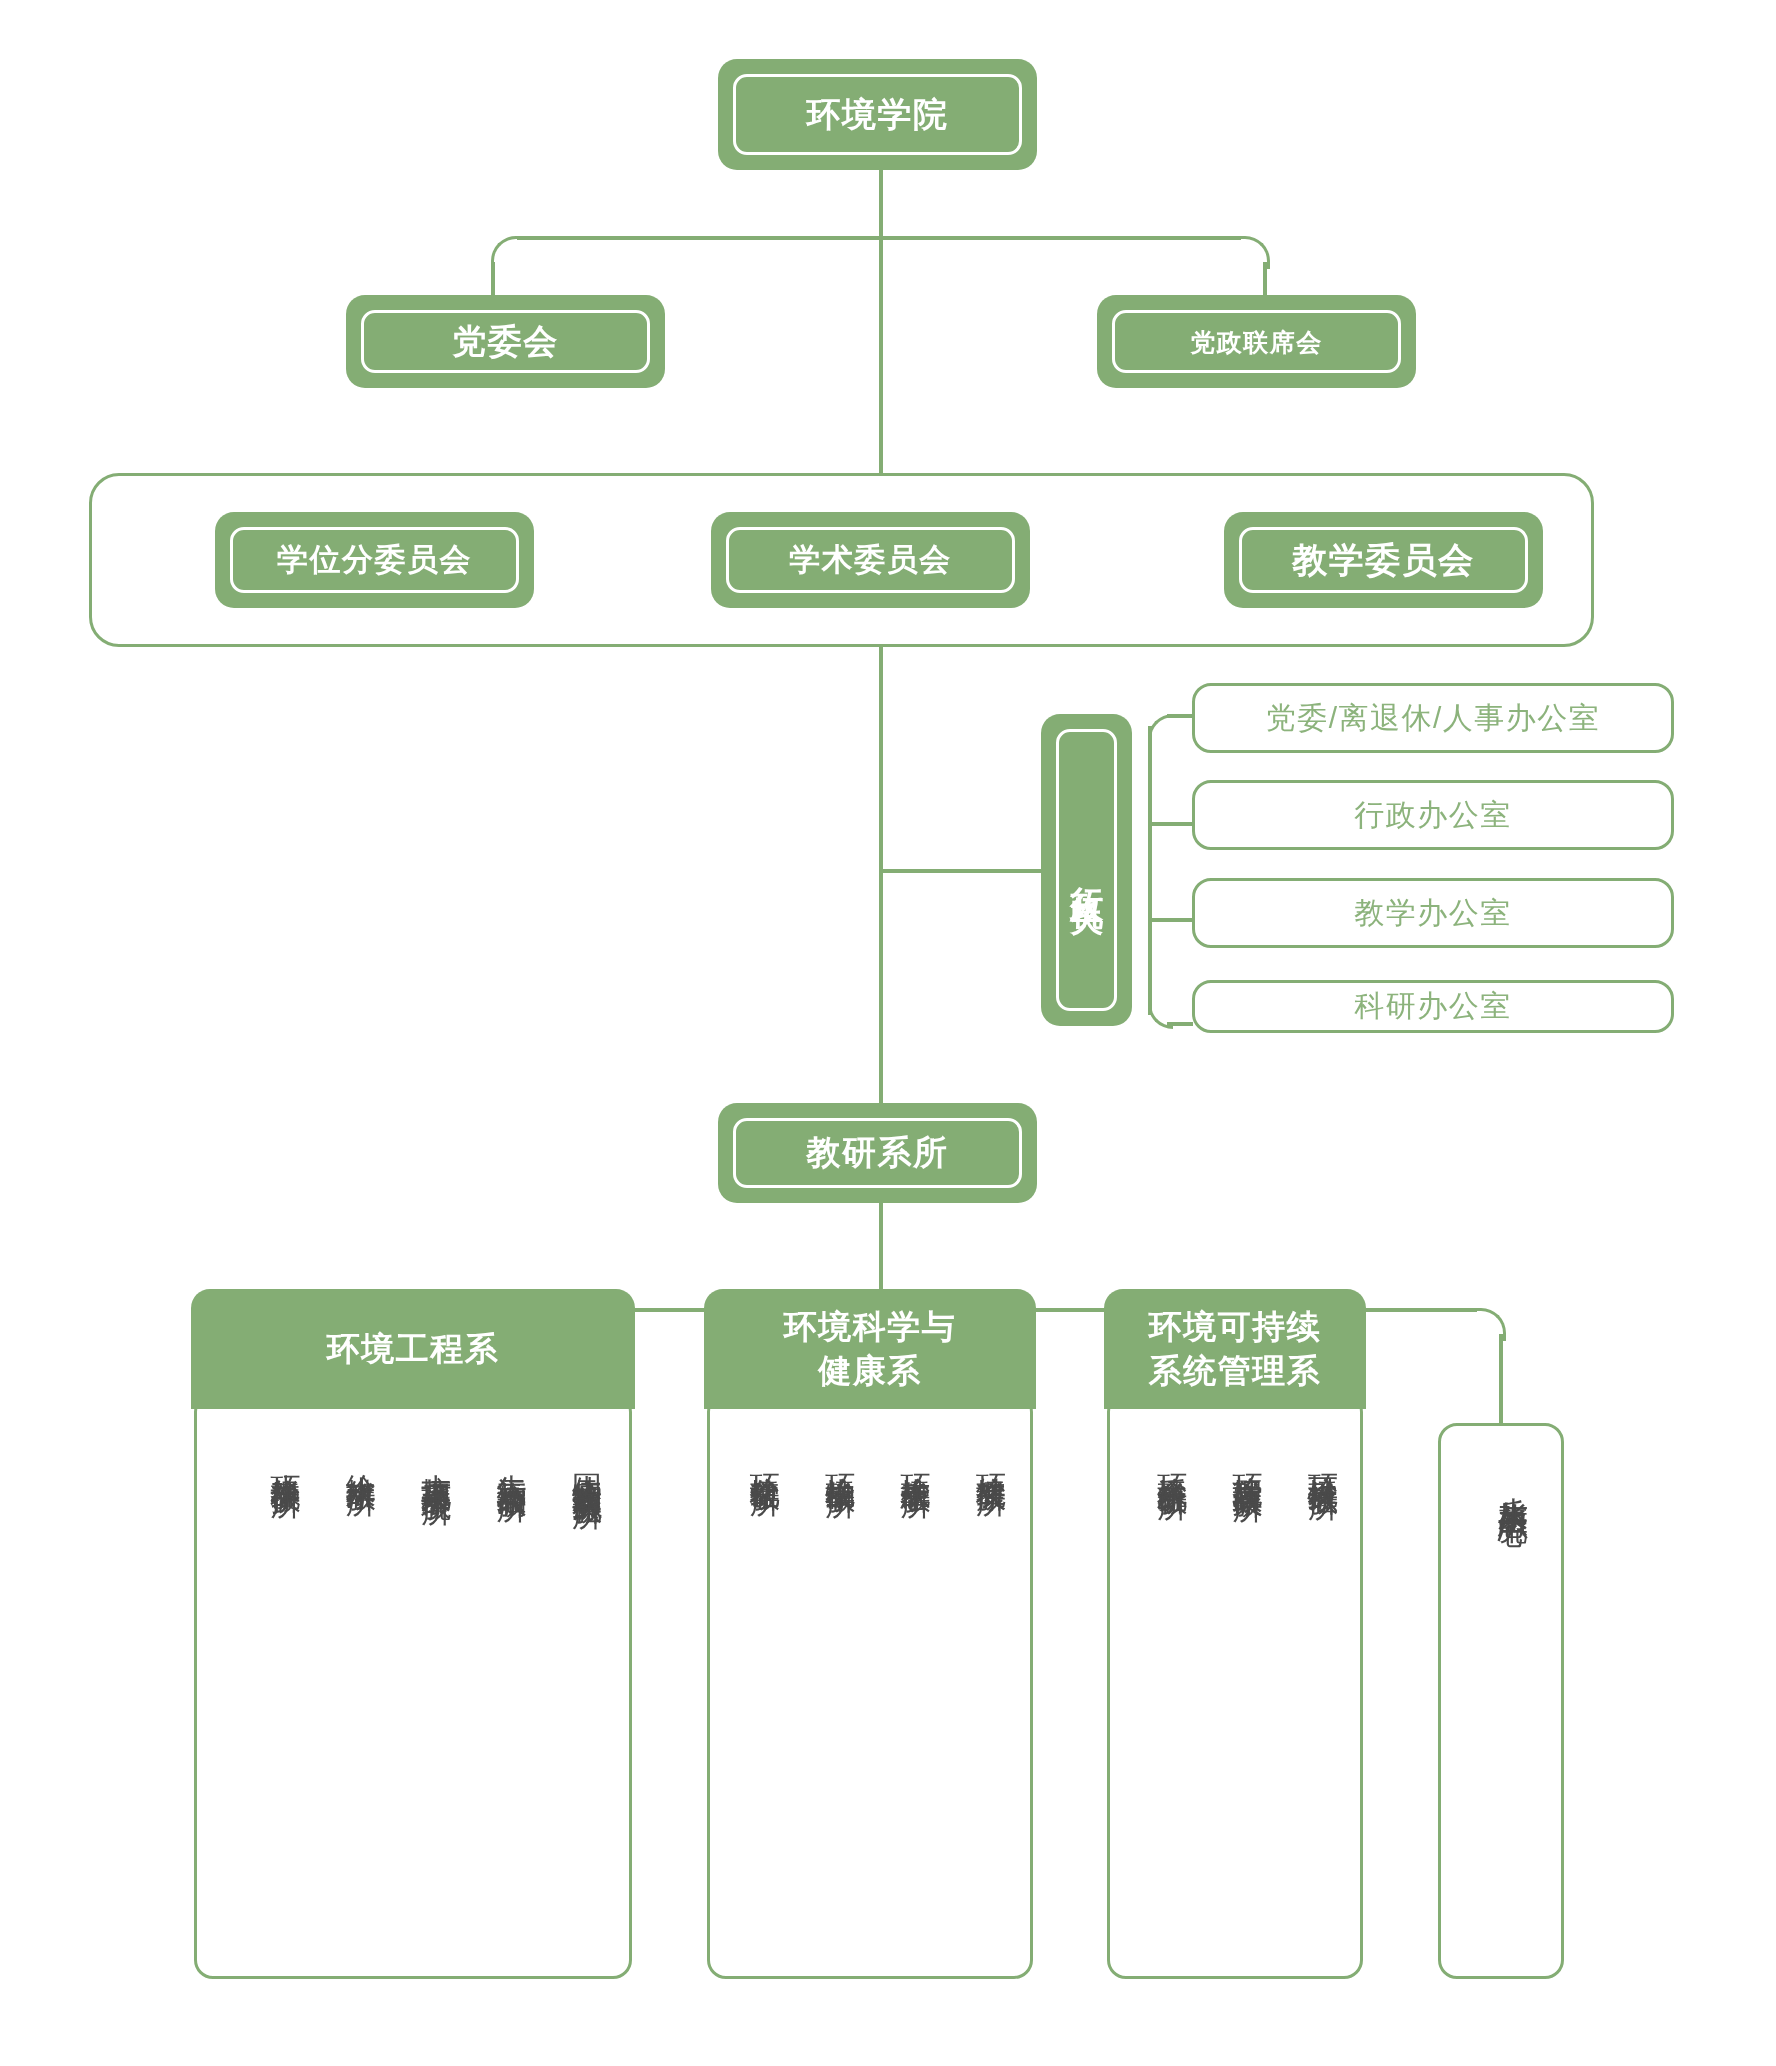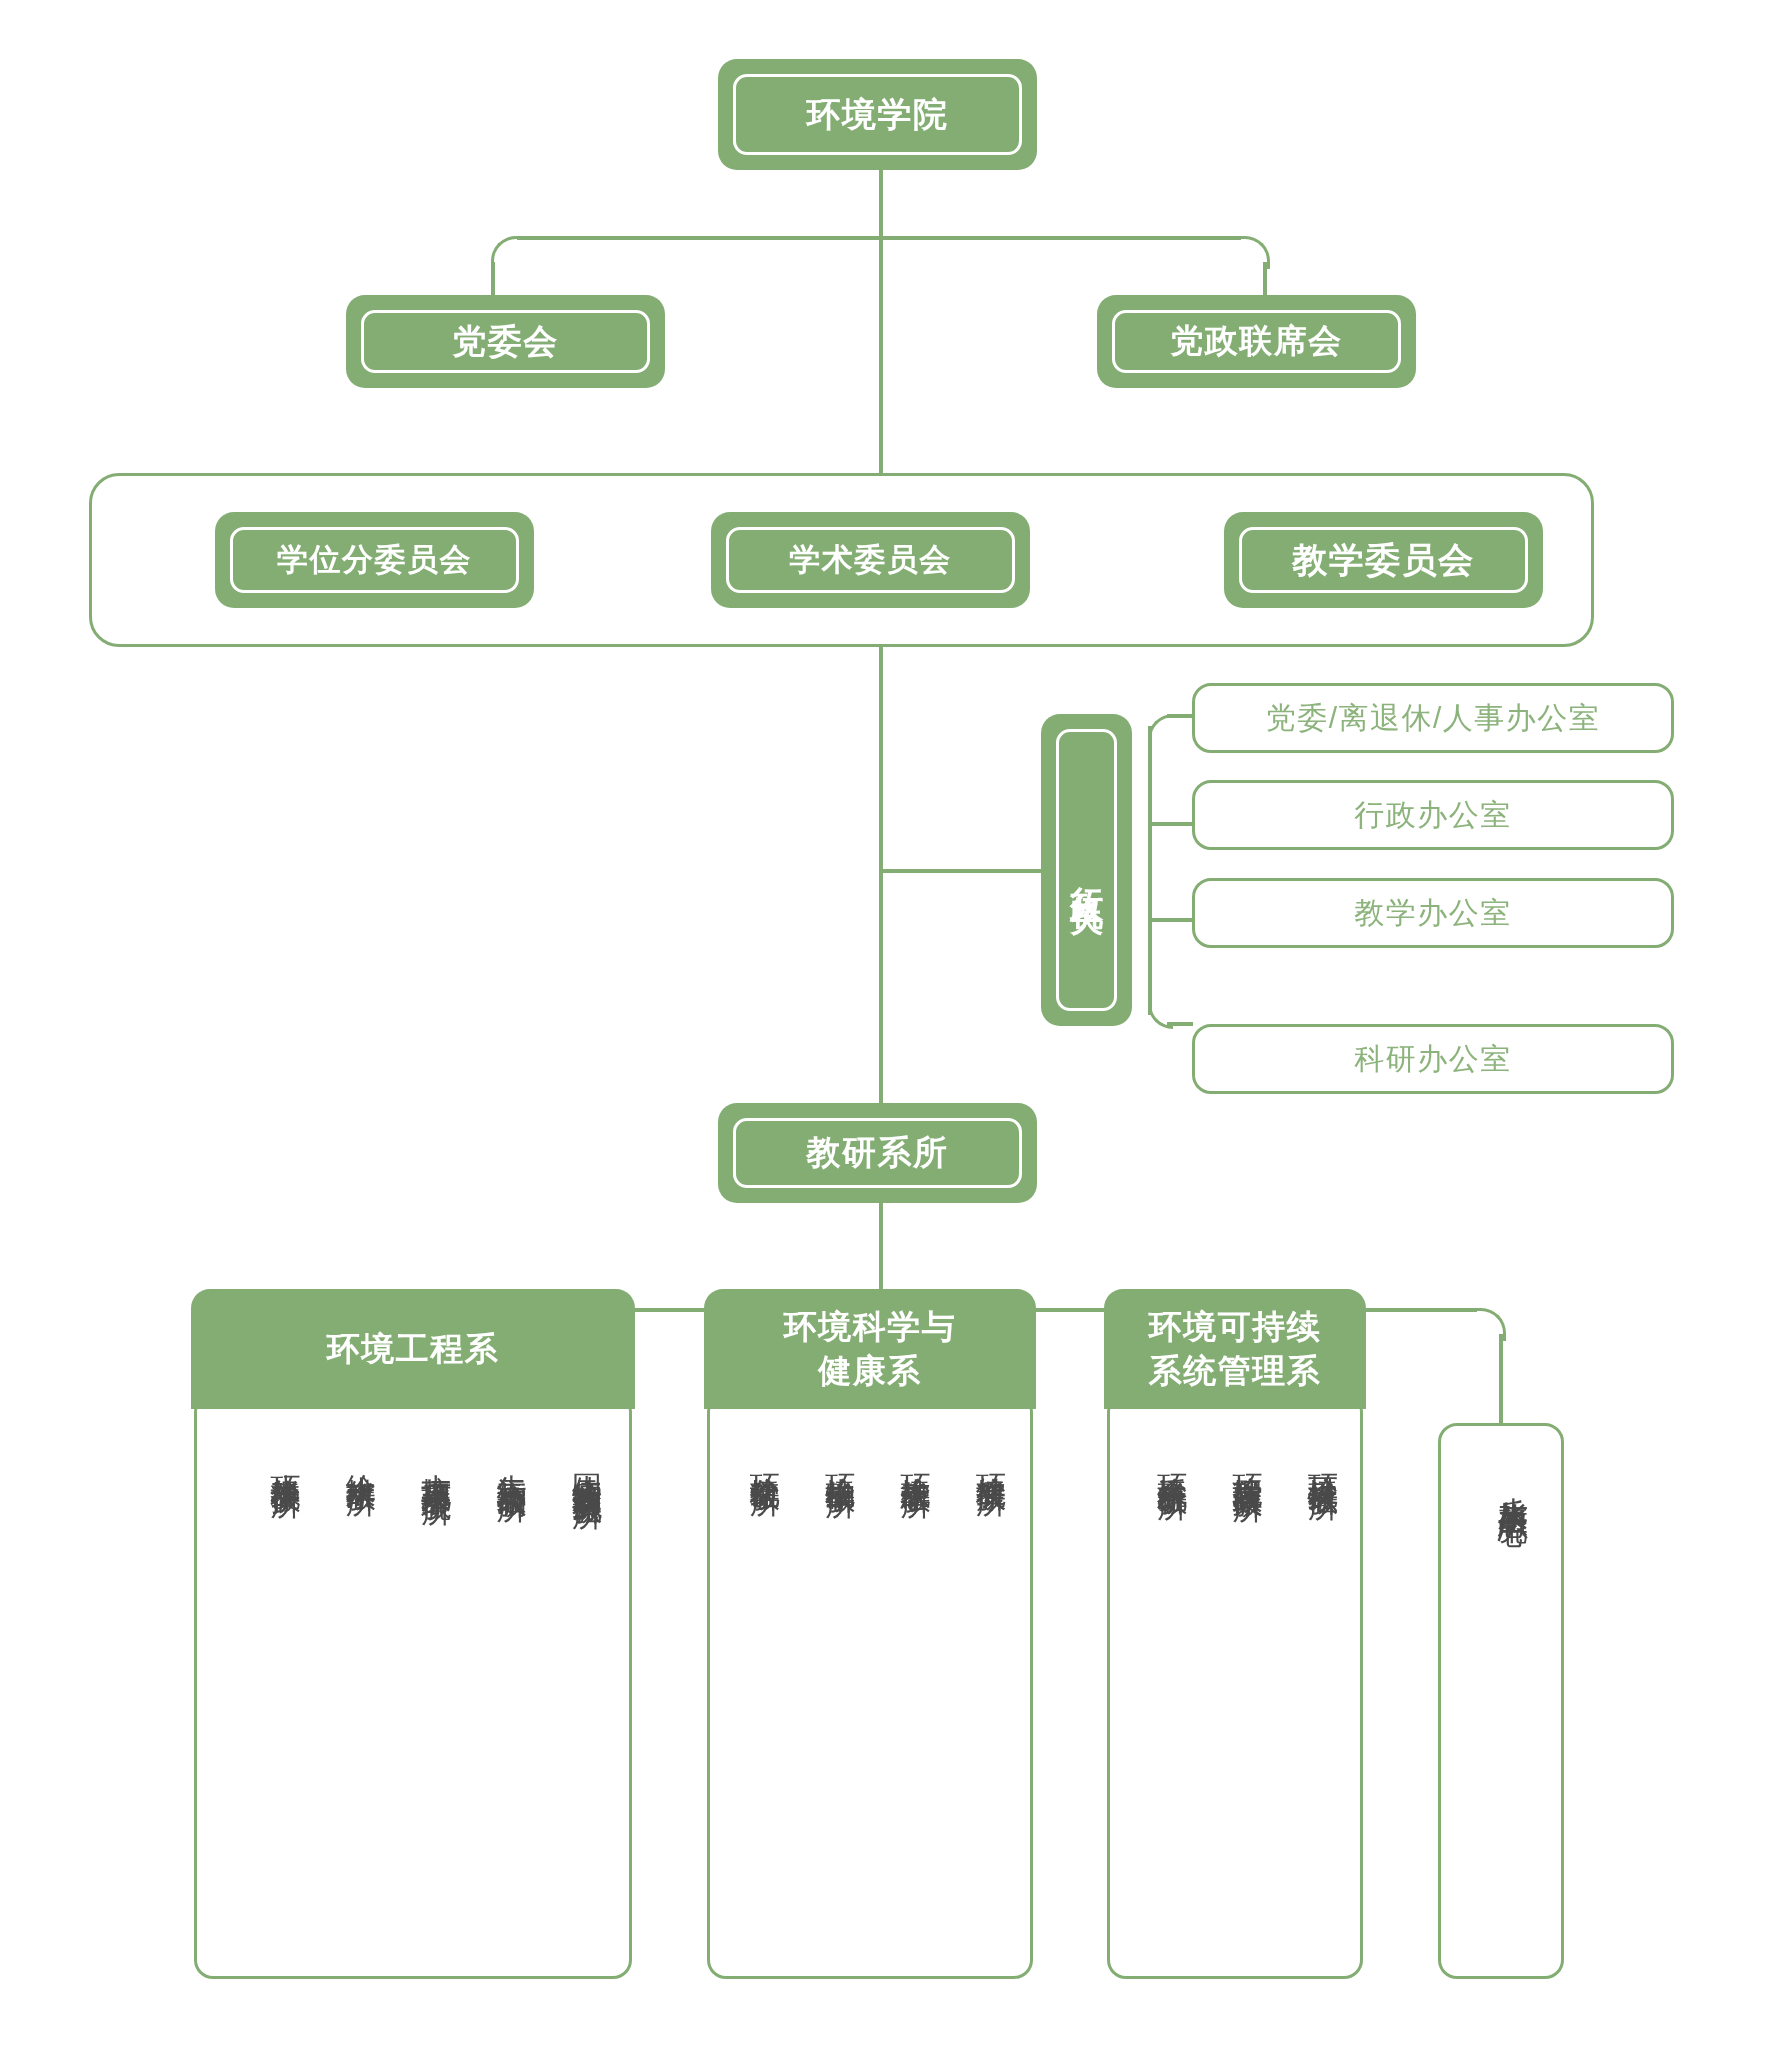--- a/index.html
+++ b/index.html
@@ -92,21 +92,21 @@
   <div class="ln ln-h" style="left:879px;top:869px;width:163px;height:3.7px;"></div>
 
   <div class="node" style="left:718px;top:59px;width:319px;height:111px;">
     <div class="inner" style="font-size:34px;">环境学院</div>
   </div>
 
   <div class="node" style="left:346px;top:295px;width:319px;height:93px;">
     <div class="inner" style="font-size:34px;">党委会</div>
   </div>
   <div class="node" style="left:1097px;top:295px;width:319px;height:93px;">
-    <div class="inner" style="font-size:33px;">党政联席会</div>
+    <div class="inner" style="font-size:25px;">党政联席会</div>
   </div>
 
   <div class="frame" style="left:89px;top:473px;width:1505px;height:174px;"></div>
 
   <div class="node" style="left:215px;top:512px;width:319px;height:96px;align-items:center;">
     <div class="inner" style="font-size:31px;">学位分委员会</div>
   </div>
   <div class="node" style="left:711px;top:512px;width:319px;height:96px;">
     <div class="inner" style="font-size:31px;">学术委员会</div>
   </div>
@@ -123,21 +123,21 @@
   <div class="corner corner-bl" style="left:1148px;top:1004px;width:22px;height:22px;"></div>
 
   <div class="ln ln-h" style="left:1167px;top:714px;width:26px;height:3.7px;"></div>
   <div class="ln ln-h" style="left:1148px;top:822px;width:45px;height:3.7px;"></div>
   <div class="ln ln-h" style="left:1148px;top:918px;width:45px;height:3.7px;"></div>
   <div class="ln ln-h" style="left:1167px;top:1022px;width:26px;height:3.7px;"></div>
 
   <div class="office" style="left:1192px;top:683px;width:482px;height:70px;">党委/离退休/人事办公室</div>
   <div class="office" style="left:1192px;top:878px;width:482px;height:70px;">教学办公室</div>
   <div class="office" style="left:1192px;top:780px;width:482px;height:70px;">行政办公室</div>
-  <div class="office" style="left:1192px;top:1024px;width:482px;height:70px;">科研办公室</div>
+  <div class="office" style="left:1192px;top:980px;width:482px;height:53px;">科研办公室</div>
 
   <div class="node" style="left:718px;top:1103px;width:319px;height:100px;">
     <div class="inner" style="font-size:34px;">教研系所</div>
   </div>
 
   <div class="ln ln-v" style="left:879px;top:1202px;width:3.7px;height:108px;"></div>
   <div class="corner corner-tl" style="left:412px;top:1308px;width:30px;height:30px;"></div>
   <div class="corner corner-tr" style="left:1473px;top:1308px;width:30px;height:30px;"></div>
   <div class="ln ln-h" style="left:438px;top:1308px;width:1039px;height:3.7px;"></div>
 

